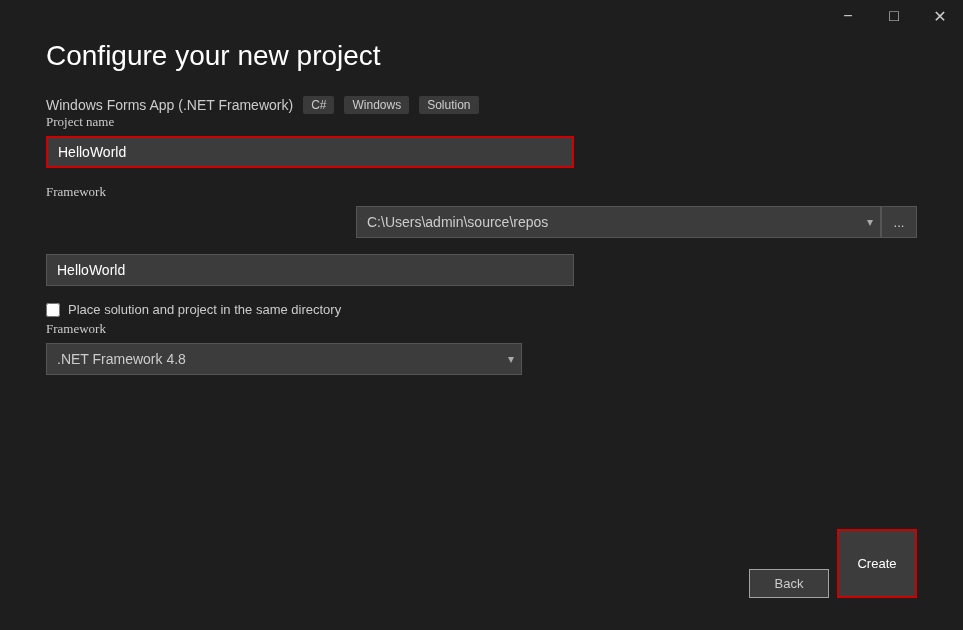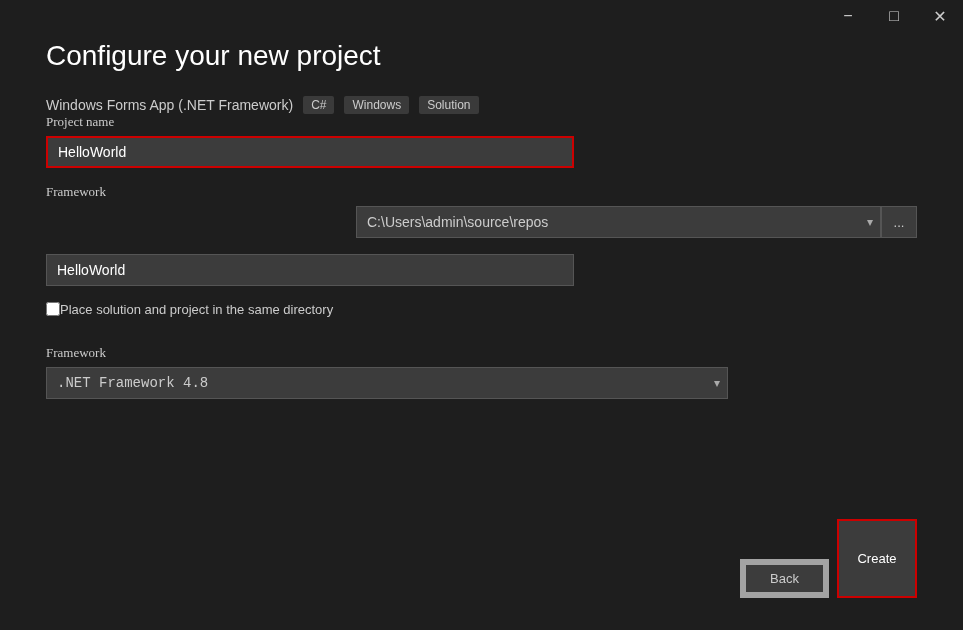--- a/index.html
+++ b/index.html
@@ -161,23 +161,23 @@
       color: #cccccc;
       cursor: pointer;
       font-size: 13px;
       display: flex;
       align-items: center;
       justify-content: center;
     }
 
     .checkbox-row {
       display: flex;
-      align-items: flex-start;
-      gap: 0;
-      margin-bottom: 28px;
+      align-items: center;
+      gap: 8px;
+      margin-bottom: 4px;
     }
 
     .checkbox-row input[type="checkbox"] {
       width: 14px;
       height: 14px;
       accent-color: #007acc;
       cursor: pointer;
     }
 
     .checkbox-label {
@@ -196,46 +196,45 @@
       position: absolute;
       right: 8px;
       top: 50%;
       transform: translateY(-50%);
       color: #aaa;
       pointer-events: none;
       font-size: 12px;
     }
 
     .framework-select-wrapper select {
-      width: 682px;
+      width: 476px;
       height: 32px;
       background-color: #3c3c3c;
       border: 1px solid #555555;
       color: #cccccc;
       padding: 0 10px;
       font-size: 14px;
       outline: none;
       appearance: none;
       -webkit-appearance: none;
       cursor: pointer;
-      font-family: Liberation Mono, monospace;
     }
 
     .bottom-buttons {
       position: absolute;
       bottom: 32px;
       right: 46px;
       display: flex;
       gap: 8px;
     }
 
     .btn-back {
       padding: 6px 24px;
       background-color: #3c3c3c;
-      border: 6px solid #a3a3a3;
+      border: 1px solid #a3a3a3;
       color: #cccccc;
       cursor: pointer;
       font-size: 13px;
       min-width: 80px;
       margin-top: 40px;
     }
 
     .btn-create {
       padding: 6px 14px;
       background-color: #3c3c3c;

